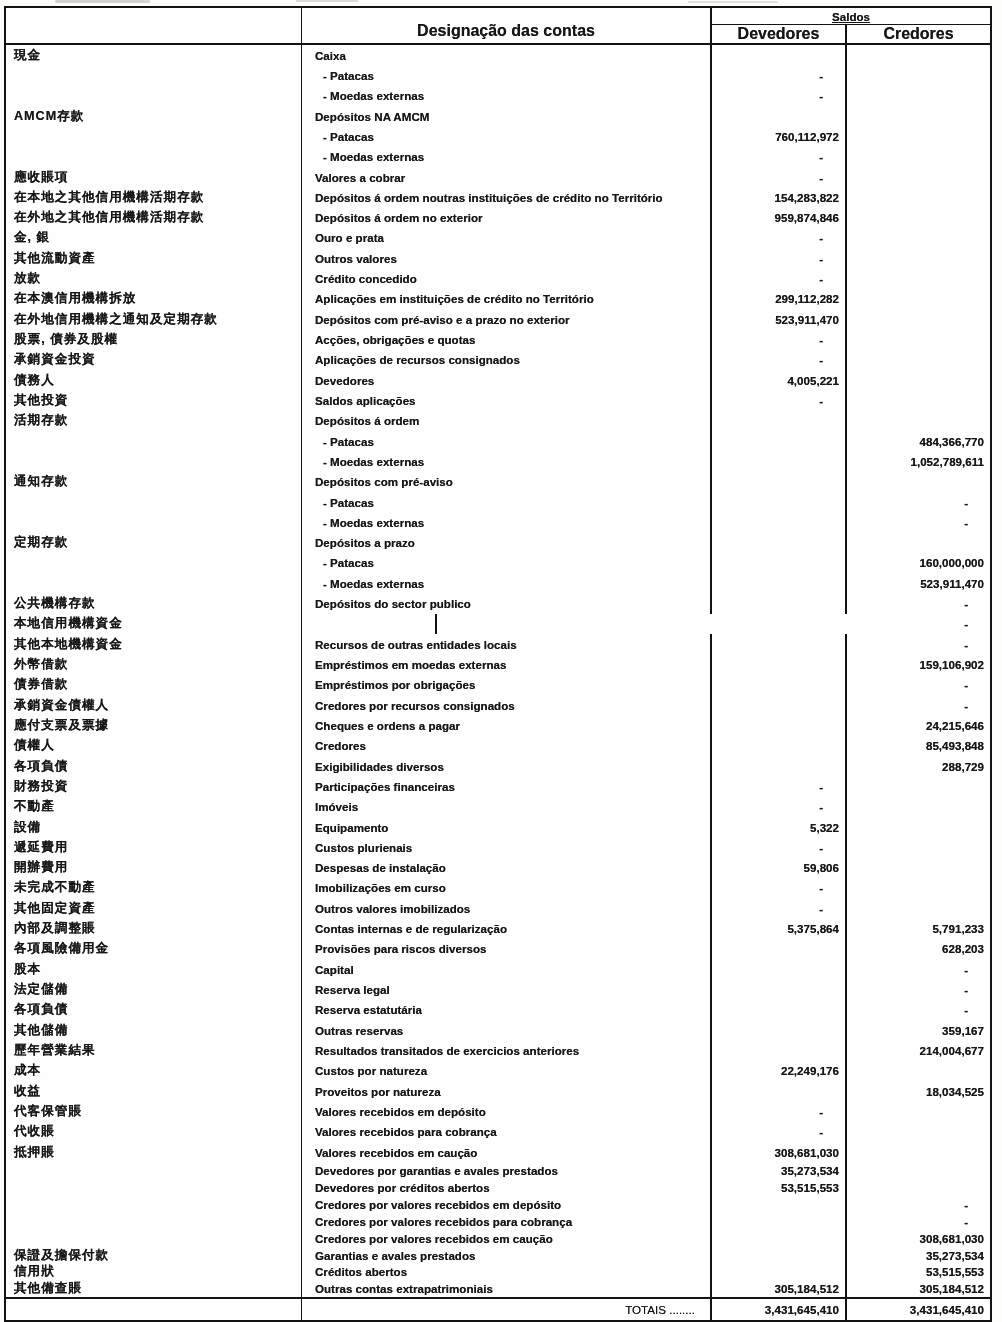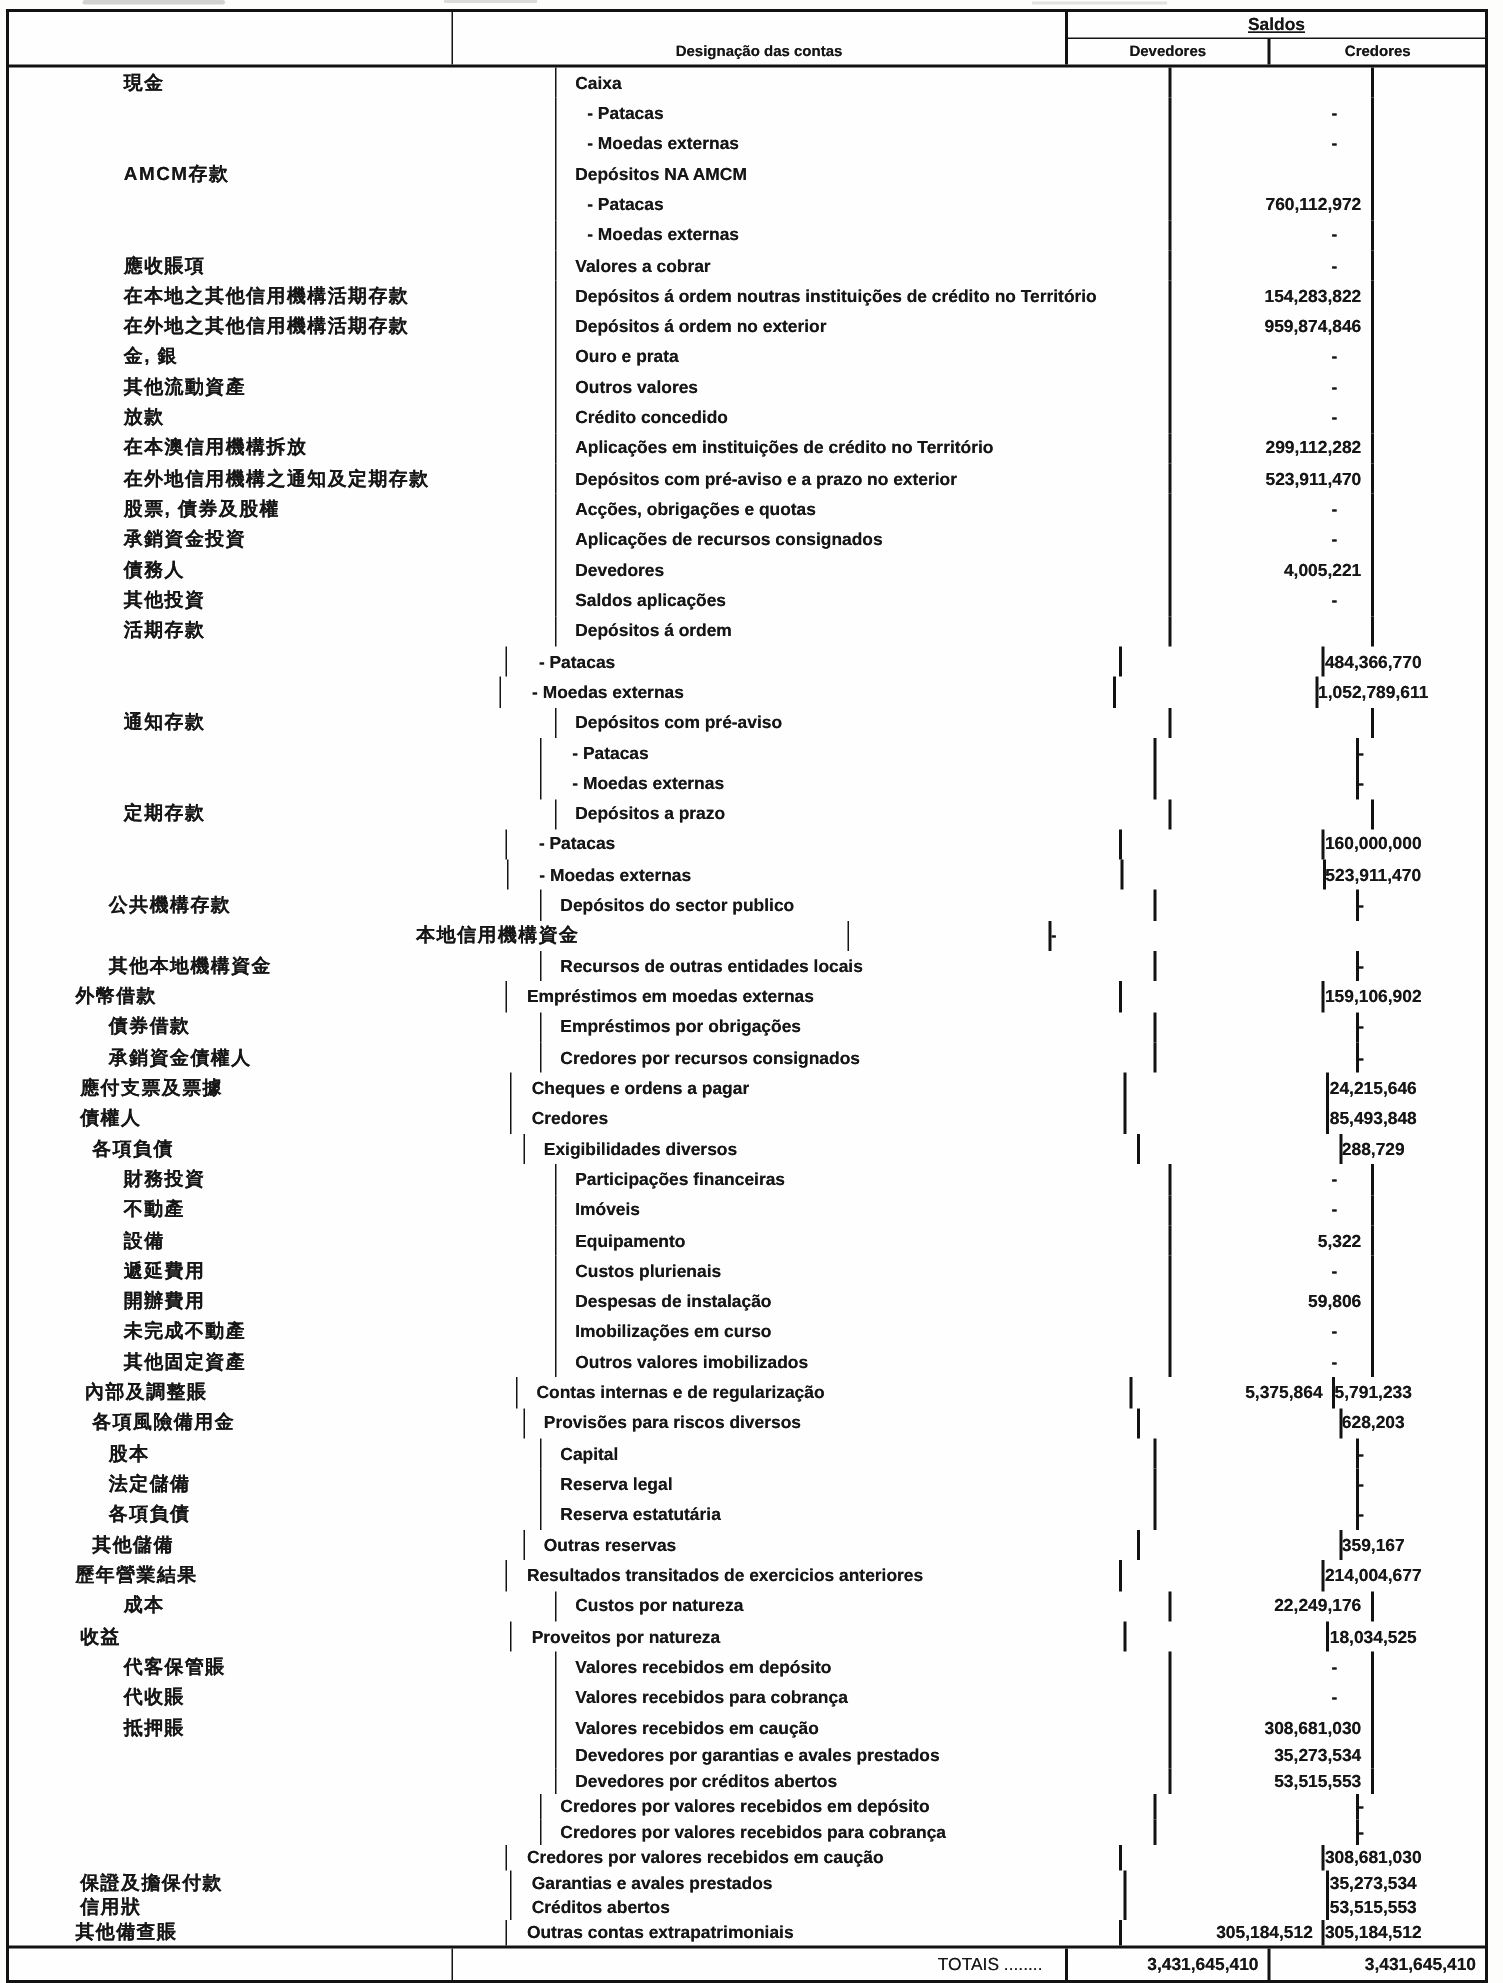--- a/index.html
+++ b/index.html
@@ -16,27 +16,27 @@
   
   .c1{width:296px;flex:0 0 auto;}
   .c2{width:410px;flex:0 0 auto;}
   .c3{width:135px;flex:0 0 auto;}
   .c4{flex:1 1 auto;}
   .vr1{border-right:1.7px solid #141414;}
   .vr2{border-right:2.4px solid #121212;}
   
   .thead{display:flex;height:35px;flex:0 0 auto;border-bottom:2.3px solid #121212;}
   .th-cell{box-sizing:border-box;display:flex;align-items:center;justify-content:center;
-    font-size:10px;font-weight:600;}
+    font-size:16px;font-weight:600;}
   .th-desig{align-items:flex-end;padding-bottom:3px;}
   .th-group{flex:1;display:flex;flex-direction:column;}
   .th-saldos{height:17px;border-bottom:1.7px solid #141414;display:flex;align-items:center;justify-content:center;font-size:11.6px;font-weight:600;text-decoration:underline;}
   .th-sub{flex:1;display:flex;}
   
-  .tbody{display:flex;flex-direction:column;align-items:center;}
+  .tbody{display:flex;flex-direction:column;}
   .trow{display:flex;height:20.32px;flex:0 0 auto;}
   .trow:nth-child(n+56){height:16.9px;}
   .cell{box-sizing:border-box;display:flex;align-items:center;overflow:hidden;white-space:nowrap;}
   .cn-cell{padding-left:8px;font-size:12.6px;font-weight:700;letter-spacing:1px;}
   .pt-cell{padding-left:13px;font-size:11.6px;font-weight:600;}
   .pt-cell.ind{padding-left:21px;}
   .num{justify-content:flex-end;padding-right:6px;font-size:11.6px;font-weight:600;}
   .num.dash{padding-right:22px;}
   
   .tfoot{display:flex;height:21px;flex:0 0 auto;border-top:2.1px solid #121212;}

